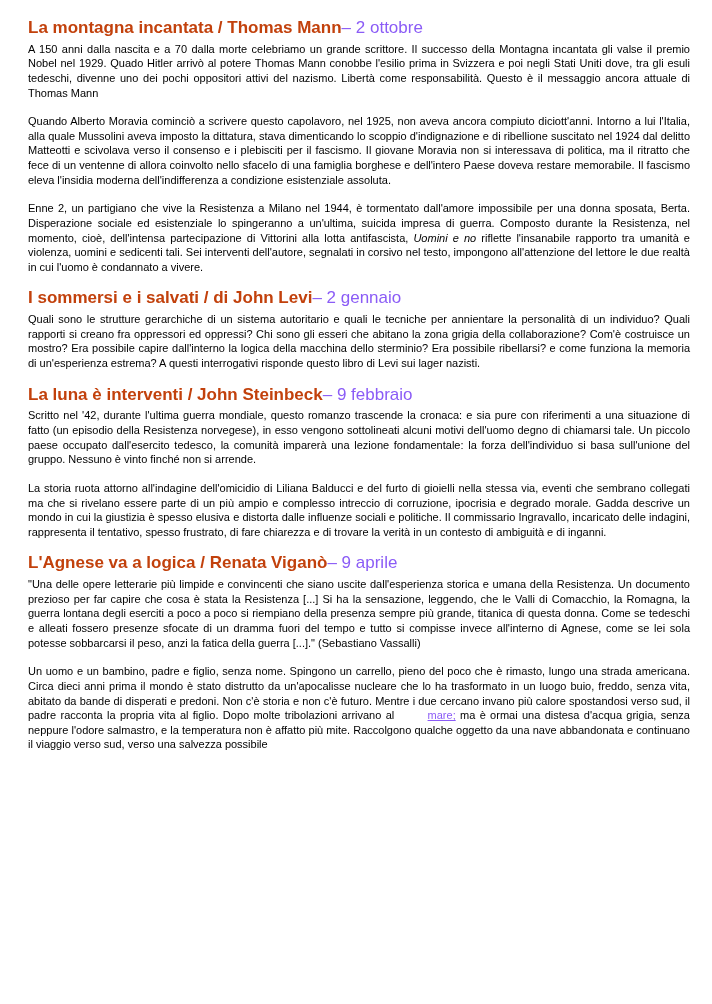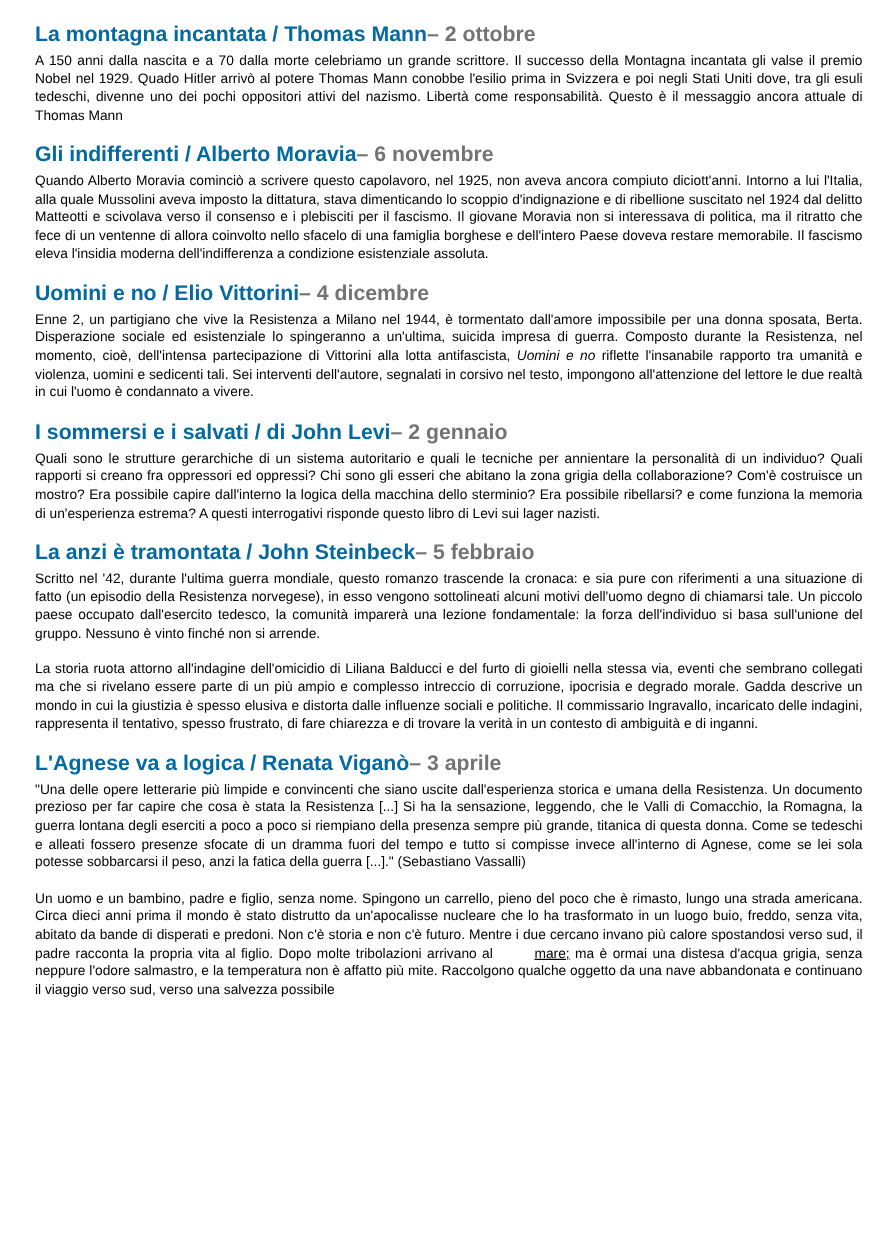--- a/index.html
+++ b/index.html
@@ -22,79 +22,77 @@
     margin-bottom: 14px;
   }
   .entry-heading {
     font-size: 17px;
     font-weight: bold;
     line-height: 1.22;
     margin: 0 0 3px 0;
     color: #d81f26;
   }
   .entry-heading .title {
-    color: #0369a1;
+    color: #c2410c;
     text-align: center;
   }
   .entry-heading .date {
-    color: #737373;
-    font-weight: bold;
+    color: #8b5cf6;
+    font-weight: normal;
   }
   .entry-body {
     font-size: 11px;
     line-height: 1.33;
     text-align: justify;
     color: #000000;
     margin: 0;
   }
   .entry-body em {
     font-style: italic;
   }
   a.inline-link {
-    color: #000000;
+    color: #8b5cf6;
     text-decoration: underline;
     margin-left: 29px;
   }
 </style>
 </head>
 <body>
 
 <div class="page">
 
   <div class="entry">
     <h2 class="entry-heading"><span class="title">La montagna incantata / Thomas Mann</span><span class="date">– 2 ottobre</span></h2>
     <p class="entry-body">A 150 anni dalla nascita e a 70 dalla morte celebriamo un grande scrittore. Il successo della Montagna incantata gli valse il premio Nobel nel 1929. Quado Hitler arrivò al potere Thomas Mann conobbe l'esilio prima in Svizzera e poi negli Stati Uniti dove, tra gli esuli tedeschi, divenne uno dei pochi oppositori attivi del nazismo. Libertà come responsabilità. Questo è il messaggio ancora attuale di Thomas Mann</p>
   </div>
 
   <div class="entry">
-    <h2 class="entry-heading"><span class="title">Gli indifferenti / Alberto Moravia</span><span class="date">– 6 novembre</span></h2>
     <p class="entry-body">Quando Alberto Moravia cominciò a scrivere questo capolavoro, nel 1925, non aveva ancora compiuto diciott'anni. Intorno a lui l'Italia, alla quale Mussolini aveva imposto la dittatura, stava dimenticando lo scoppio d'indignazione e di ribellione suscitato nel 1924 dal delitto Matteotti e scivolava verso il consenso e i plebisciti per il fascismo. Il giovane Moravia non si interessava di politica, ma il ritratto che fece di un ventenne di allora coinvolto nello sfacelo di una famiglia borghese e dell'intero Paese doveva restare memorabile. Il fascismo eleva l'insidia moderna dell'indifferenza a condizione esistenziale assoluta.</p>
   </div>
 
   <div class="entry">
-    <h2 class="entry-heading"><span class="title">Uomini e no / Elio Vittorini</span><span class="date">– 4 dicembre</span></h2>
     <p class="entry-body"><span>Enne 2, un partigiano che vive la Resistenza a Milano nel 1944, è tormentato dall'amore impossibile per una donna sposata, Berta. Disperazione sociale ed esistenziale lo spingeranno a un'ultima, suicida impresa di guerra. Composto durante la Resistenza, nel momento, cioè, dell'intensa partecipazione di Vittorini alla lotta antifascista, </span><em>Uomini e no</em><span> riflette l'insanabile rapporto tra umanità e violenza, uomini e sedicenti tali. Sei interventi dell'autore, segnalati in corsivo nel testo, impongono all'attenzione del lettore le due realtà in cui l'uomo è condannato a vivere.</span></p>
   </div>
 
   <div class="entry">
     <h2 class="entry-heading"><span class="title">I sommersi e i salvati / di John Levi</span><span class="date">– 2 gennaio</span></h2>
     <p class="entry-body">Quali sono le strutture gerarchiche di un sistema autoritario e quali le tecniche per annientare la personalità di un individuo? Quali rapporti si creano fra oppressori ed oppressi? Chi sono gli esseri che abitano la zona grigia della collaborazione? Com'è costruisce un mostro? Era possibile capire dall'interno la logica della macchina dello sterminio? Era possibile ribellarsi? e come funziona la memoria di un'esperienza estrema? A questi interrogativi risponde questo libro di Levi sui lager nazisti.</p>
   </div>
 
   <div class="entry">
-    <h2 class="entry-heading"><span class="title">La anzi è tramontata / John Steinbeck</span><span class="date">– 5 febbraio</span></h2>
+    <h2 class="entry-heading"><span class="title">La luna è interventi / John Steinbeck</span><span class="date">– 9 febbraio</span></h2>
     <p class="entry-body">Scritto nel '42, durante l'ultima guerra mondiale, questo romanzo trascende la cronaca: e sia pure con riferimenti a una situazione di fatto (un episodio della Resistenza norvegese), in esso vengono sottolineati alcuni motivi dell'uomo degno di chiamarsi tale. Un piccolo paese occupato dall'esercito tedesco, la comunità imparerà una lezione fondamentale: la forza dell'individuo si basa sull'unione del gruppo. Nessuno è vinto finché non si arrende.</p>
   </div>
 
   <div class="entry">
     <p class="entry-body">La storia ruota attorno all'indagine dell'omicidio di Liliana Balducci e del furto di gioielli nella stessa via, eventi che sembrano collegati ma che si rivelano essere parte di un più ampio e complesso intreccio di corruzione, ipocrisia e degrado morale. Gadda descrive un mondo in cui la giustizia è spesso elusiva e distorta dalle influenze sociali e politiche. Il commissario Ingravallo, incaricato delle indagini, rappresenta il tentativo, spesso frustrato, di fare chiarezza e di trovare la verità in un contesto di ambiguità e di inganni.</p>
   </div>
 
   <div class="entry">
-    <h2 class="entry-heading"><span class="title">L'Agnese va a logica / Renata Viganò</span><span class="date">– 3 aprile</span></h2>
+    <h2 class="entry-heading"><span class="title">L'Agnese va a logica / Renata Viganò</span><span class="date">– 9 aprile</span></h2>
     <p class="entry-body">"Una delle opere letterarie più limpide e convincenti che siano uscite dall'esperienza storica e umana della Resistenza. Un documento prezioso per far capire che cosa è stata la Resistenza [...] Si ha la sensazione, leggendo, che le Valli di Comacchio, la Romagna, la guerra lontana degli eserciti a poco a poco si riempiano della presenza sempre più grande, titanica di questa donna. Come se tedeschi e alleati fossero presenze sfocate di un dramma fuori del tempo e tutto si compisse invece all'interno di Agnese, come se lei sola potesse sobbarcarsi il peso, anzi la fatica della guerra [...]." (Sebastiano Vassalli)</p>
   </div>
 
   <div class="entry">
     <p class="entry-body"><span>Un uomo e un bambino, padre e figlio, senza nome. Spingono un carrello, pieno del poco che è rimasto, lungo una strada americana. Circa dieci anni prima il mondo è stato distrutto da un'apocalisse nucleare che lo ha trasformato in un luogo buio, freddo, senza vita, abitato da bande di disperati e predoni. Non c'è storia e non c'è futuro. Mentre i due cercano invano più calore spostandosi verso sud, il padre racconta la propria vita al figlio. Dopo molte tribolazioni arrivano al </span><a class="inline-link" href="#">mare;</a><span> ma è ormai una distesa d'acqua grigia, senza neppure l'odore salmastro, e la temperatura non è affatto più mite. Raccolgono qualche oggetto da una nave abbandonata e continuano il viaggio verso sud, verso una salvezza possibile</span></p>
   </div>
 
 </div>
 
 </body></html>

